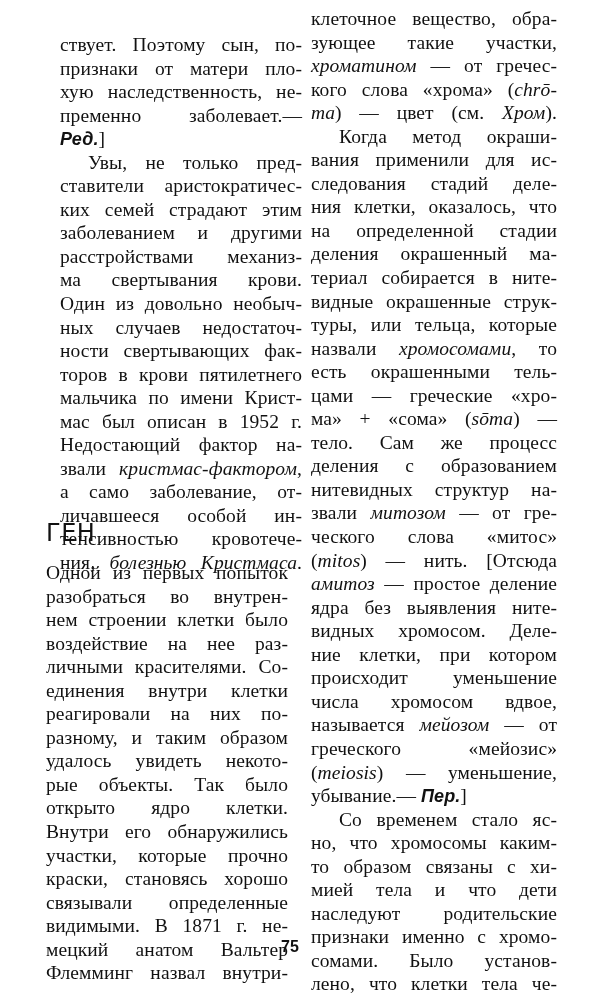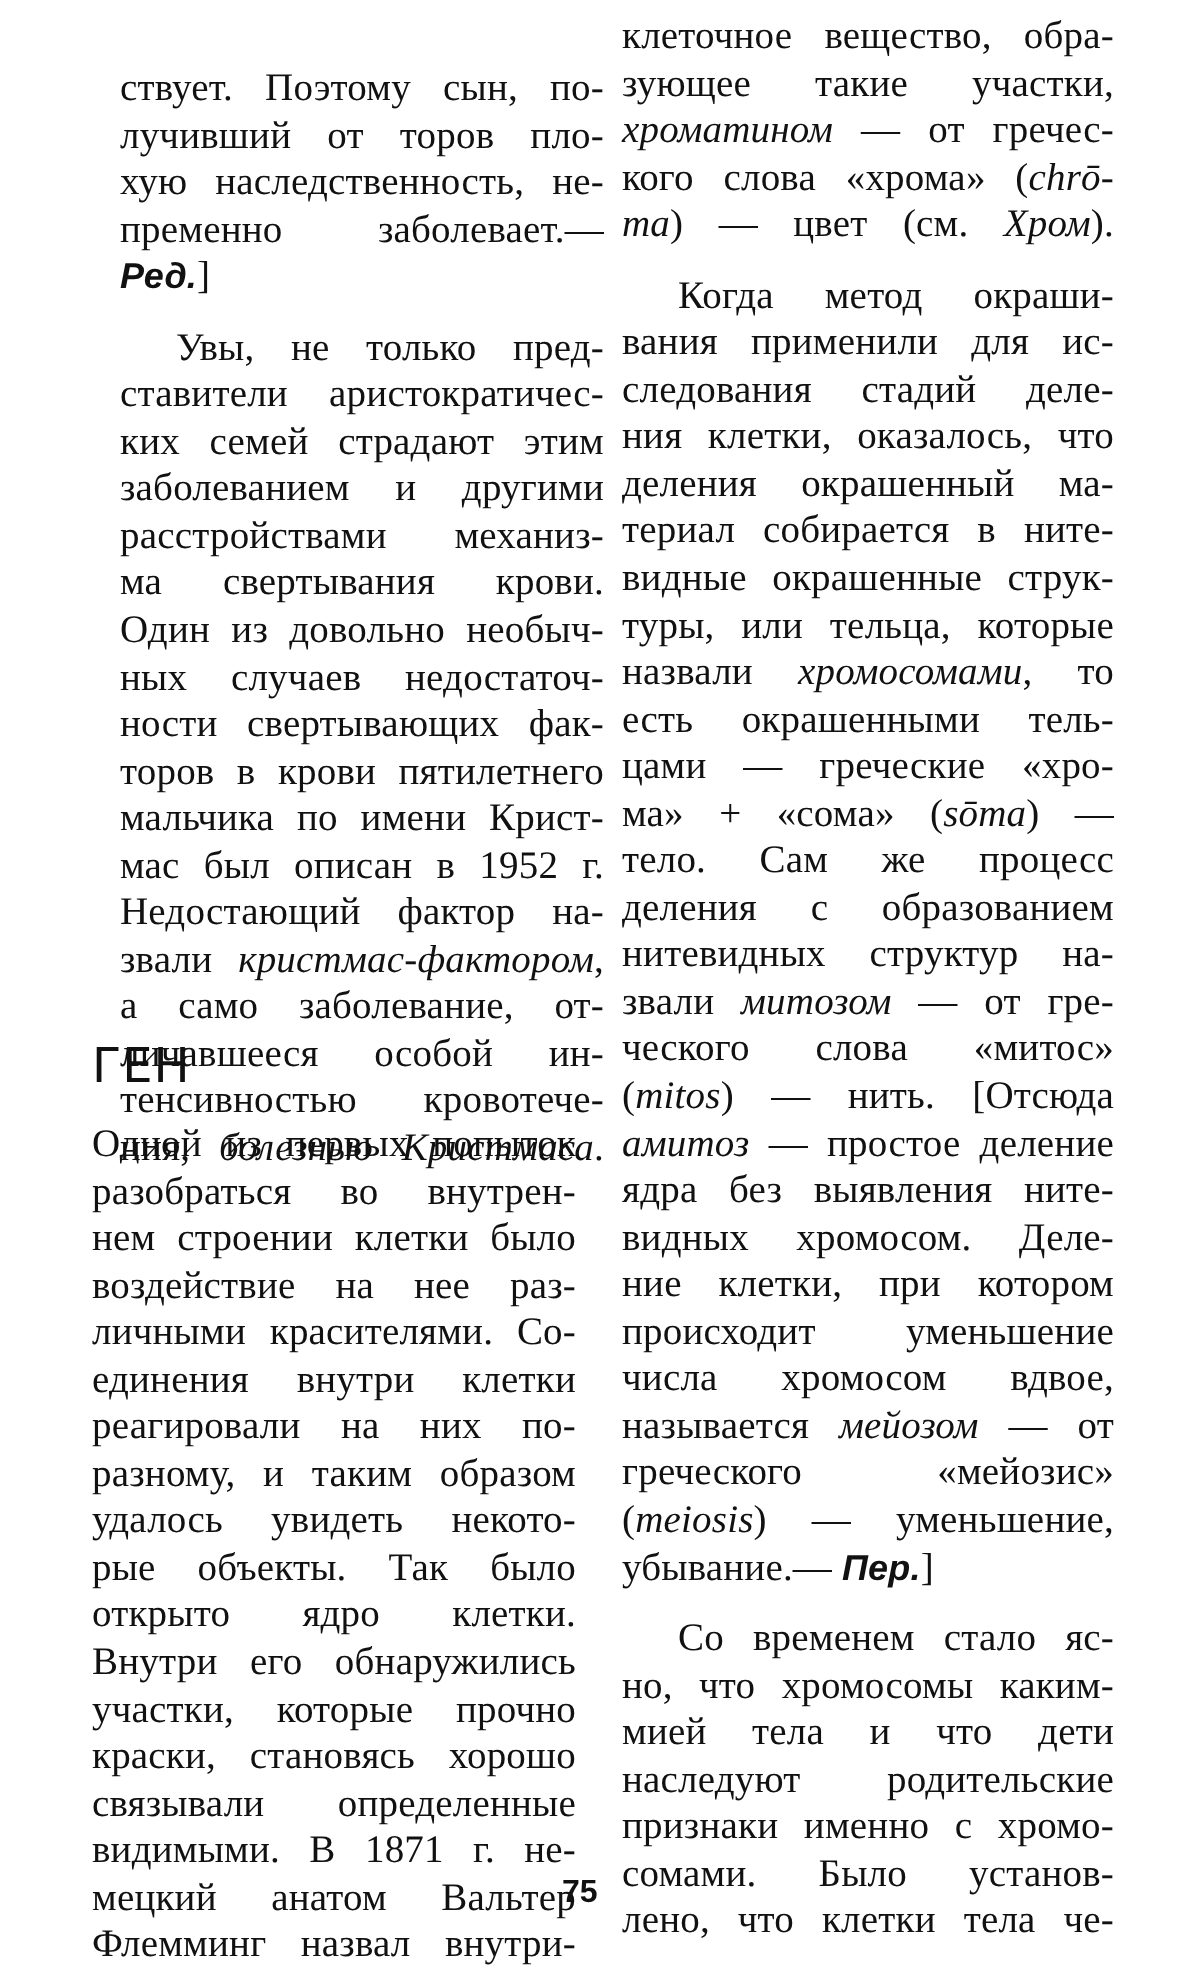--- a/index.html
+++ b/index.html
@@ -5,36 +5,36 @@
   html, body { margin:0; padding:0; }
   body { width:600px; height:993px; background:#ffffff; position:relative; overflow:hidden;
          font-family:"Liberation Serif", "DejaVu Serif", serif; color:#111; }
   .page { position:absolute; left:0; top:0; width:600px; height:993px; }
   .col { position:absolute; }
   .col-left { left:60px; top:33px; width:242px; }
   .col-right { left:311px; top:7px; width:246px; }
   .line { height:23.55px; line-height:23.55px; font-size:19.5px; white-space:nowrap;
           text-align:justify; text-align-last:justify; letter-spacing:0.1px; }
   .line.last { text-align-last:left; }
-  .line.indent { padding-left:28px;margin-top:12px; }
+  .line.indent { padding-left:28px; }
   .it { font-style:italic; }
   .b { font-weight:bold; font-family:"Liberation Sans", "DejaVu Sans", sans-serif; font-size:18px;font-style:italic; }
   .heading { position:absolute; left:46px; top:519px; font-family:"DejaVu Sans", "Liberation Sans", sans-serif;
              font-weight:normal; font-size:24px; letter-spacing:0.5px; }
   .para2 { position:absolute; left:46px; top:561px; width:242px; }
   .pagenum { position:absolute; left:281px; top:938px; font-family:"Liberation Sans", "DejaVu Sans", sans-serif;
              font-weight:bold; font-size:16px; }
 </style>
 </head>
 <body>
 
 <div class="page">
   <div class="col col-left" id="left-block1">
       <div class="line"><span>ствует. Поэтому сын, по-</span></div>
-      <div class="line"><span>лучивший от торов пло-</span></div>
+      <div class="line"><span>признаки от матери пло-</span></div>
       <div class="line"><span>хую наследственность, не-</span></div>
       <div class="line"><span>пременно заболевает.—</span></div>
       <div class="line last"><span class="b">Ред.</span><span>]</span></div>
       <div class="line indent"><span>Увы, не только пред-</span></div>
       <div class="line"><span>ставители аристократичес-</span></div>
       <div class="line"><span>ких семей страдают этим</span></div>
       <div class="line"><span>заболеванием и другими</span></div>
       <div class="line"><span>расстройствами механиз-</span></div>
       <div class="line"><span>ма свертывания крови.</span></div>
       <div class="line"><span>Один из довольно необыч-</span></div>
@@ -74,20 +74,21 @@
   <div class="col col-right" id="right-col">
       <div class="line"><span>клеточное вещество, обра-</span></div>
       <div class="line"><span>зующее такие участки,</span></div>
       <div class="line"><span class="it">хроматином</span><span> — от гречес-</span></div>
       <div class="line"><span>кого слова «хрома» (</span><span class="it">chrō-</span></div>
       <div class="line"><span class="it">ma</span><span>) — цвет (см. </span><span class="it">Хром</span><span>).</span></div>
       <div class="line indent"><span>Когда метод окраши-</span></div>
       <div class="line"><span>вания применили для ис-</span></div>
       <div class="line"><span>следования стадий деле-</span></div>
       <div class="line"><span>ния клетки, оказалось, что</span></div>
+      <div class="line"><span>на определенной стадии</span></div>
       <div class="line"><span>деления окрашенный ма-</span></div>
       <div class="line"><span>териал собирается в ните-</span></div>
       <div class="line"><span>видные окрашенные струк-</span></div>
       <div class="line"><span>туры, или тельца, которые</span></div>
       <div class="line"><span>назвали </span><span class="it">хромосомами</span><span>, то</span></div>
       <div class="line"><span>есть окрашенными тель-</span></div>
       <div class="line"><span>цами — греческие «хро-</span></div>
       <div class="line"><span>ма» + «сома» (</span><span class="it">sōma</span><span>) —</span></div>
       <div class="line"><span>тело. Сам же процесс</span></div>
       <div class="line"><span>деления с образованием</span></div>
@@ -100,20 +101,21 @@
       <div class="line"><span>видных хромосом. Деле-</span></div>
       <div class="line"><span>ние клетки, при котором</span></div>
       <div class="line"><span>происходит уменьшение</span></div>
       <div class="line"><span>числа хромосом вдвое,</span></div>
       <div class="line"><span>называется </span><span class="it">мейозом</span><span> — от</span></div>
       <div class="line"><span>греческого «мейозис»</span></div>
       <div class="line"><span>(</span><span class="it">meiosis</span><span>) — уменьшение,</span></div>
       <div class="line last"><span>убывание.— </span><span class="b">Пер.</span><span>]</span></div>
       <div class="line indent"><span>Со временем стало яс-</span></div>
       <div class="line"><span>но, что хромосомы каким-</span></div>
+      <div class="line"><span>то образом связаны с хи-</span></div>
       <div class="line"><span>мией тела и что дети</span></div>
       <div class="line"><span>наследуют родительские</span></div>
       <div class="line"><span>признаки именно с хромо-</span></div>
       <div class="line"><span>сомами. Было установ-</span></div>
       <div class="line"><span>лено, что клетки тела че-</span></div>
     </div>
   <div class="pagenum">75</div>
 </div>
 
 </body></html>

